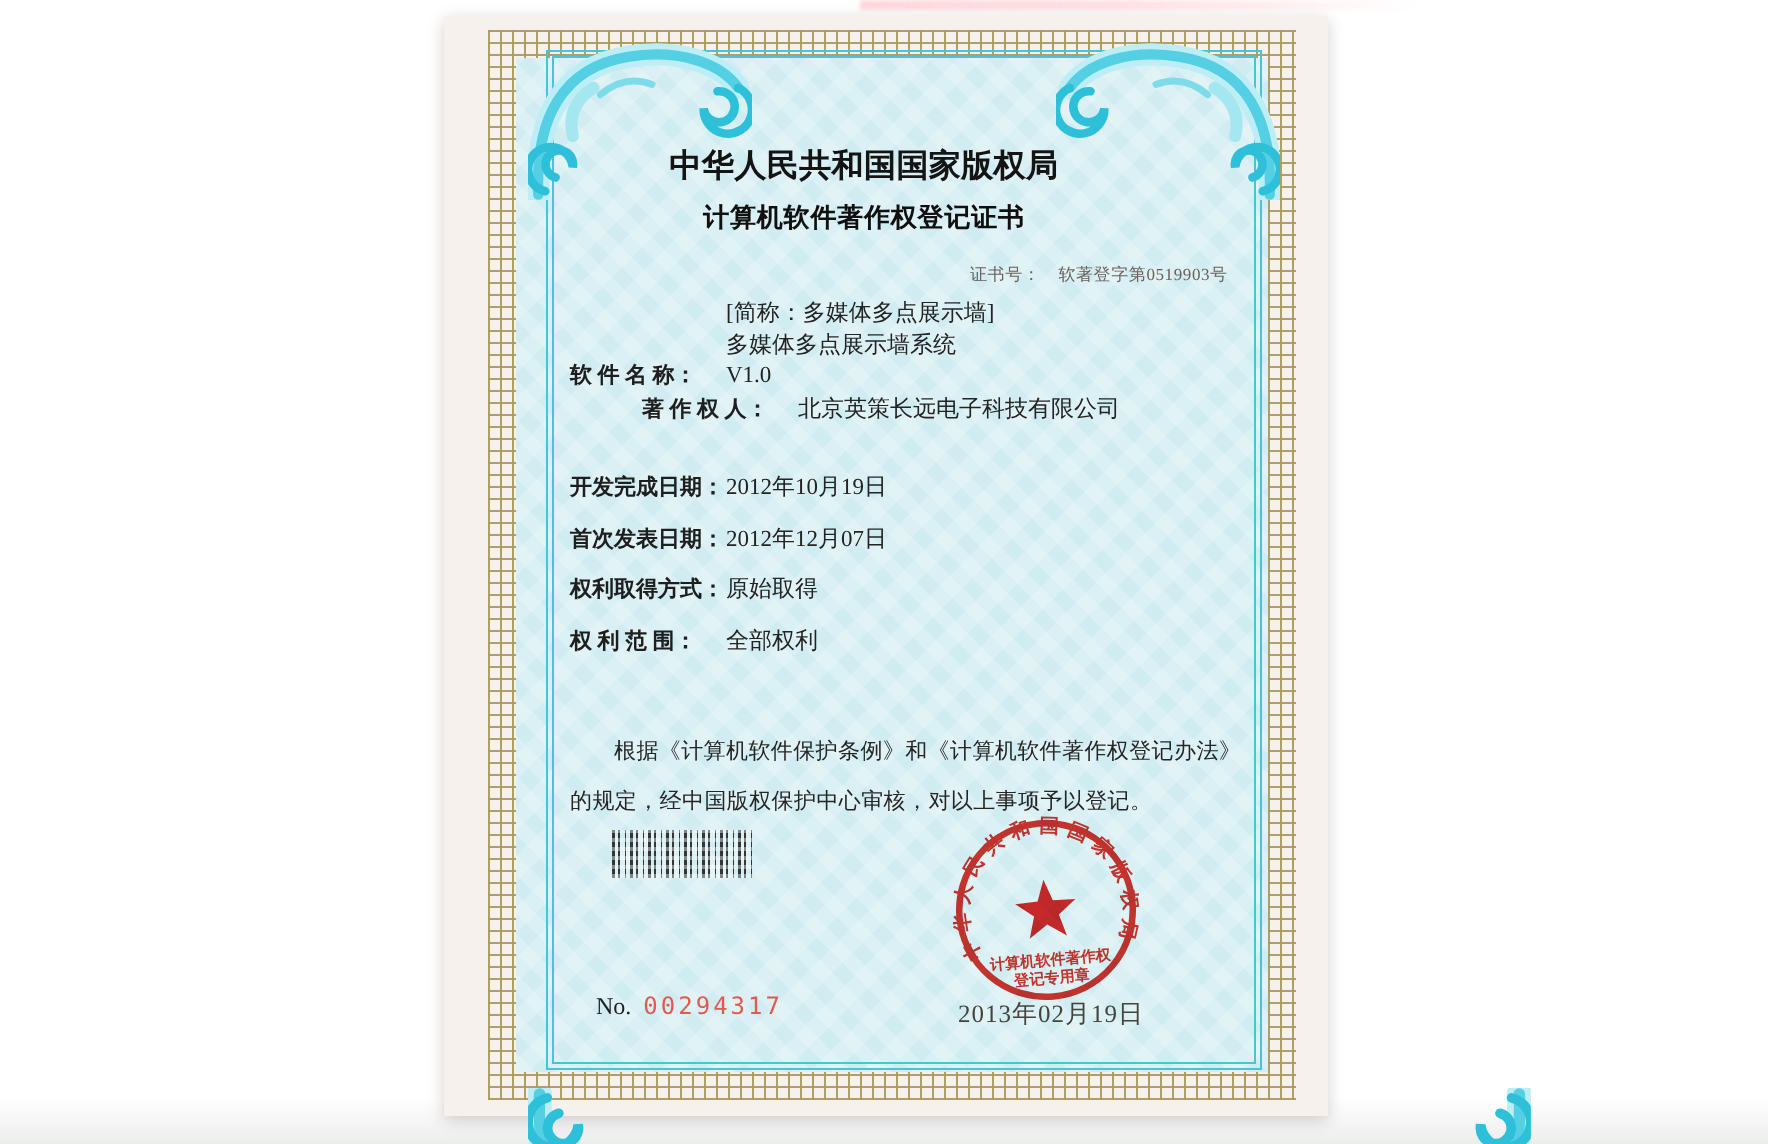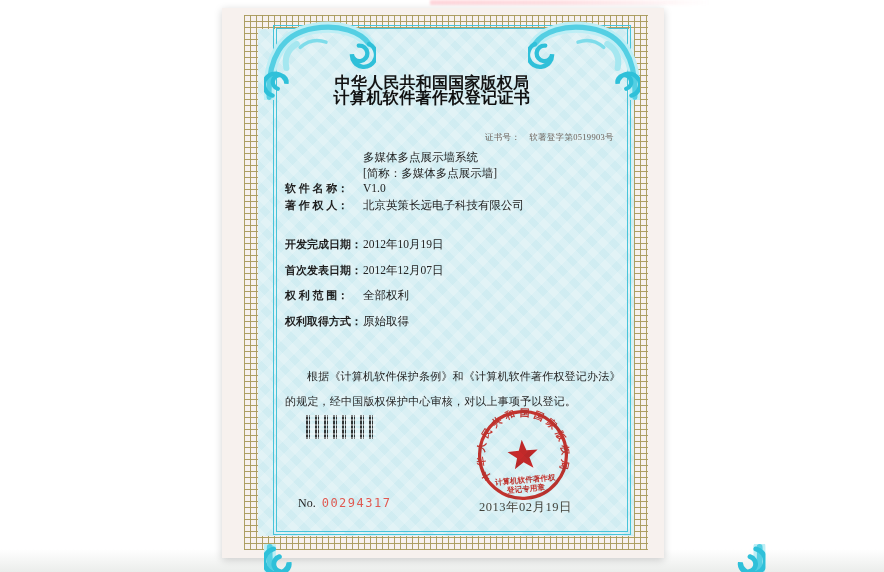--- a/index.html
+++ b/index.html
@@ -44,33 +44,33 @@
   .fl-tl{left:42px;top:10px;}
   .fl-tr{right:24px;top:10px;transform:scaleX(-1);}
   .fl-bl{left:42px;bottom:14px;transform:scaleY(-1) scale(1.12);transform-origin:left bottom;}
   .fl-br{right:24px;bottom:14px;transform:scale(-1,-1) scale(1.12);transform-origin:right bottom;}
   
   .title{
     position:absolute;top:65px;left:40px;right:62px;text-align:center;
     font-size:16px;font-weight:bold;letter-spacing:0.2px;color:#141414;
   }
   .subtitle{
-    position:absolute;top:80px;left:40px;right:62px;text-align:center;
-    font-size:16px;font-weight:900;letter-spacing:0.4px;color:#101010;
+    position:absolute;top:92px;left:40px;right:62px;text-align:center;
+    font-size:13px;font-weight:900;letter-spacing:0.4px;color:#101010;
   }
   .cert-no{
     position:absolute;top:124px;left:263px;font-size:8.5px;color:#6b6059;
     display:flex;gap:9px;letter-spacing:0.3px;
   }
   .fields{position:absolute;left:63px;right:36px;color:#232323;}
   .g1{top:142px;}
   .g2{top:230px;}
   .row{display:flex;align-items:flex-end;}
   .g1 .row{line-height:15.5px;font-size:11.5px;}
-  .g1 .row + .row{margin-top:1px;}
+  .g1 .row + .row{margin-top:1px;margin-left:36px;}
   .g2 .row{line-height:12px;font-size:11.5px;margin-bottom:13.5px;}
   .lbl{flex:0 0 78px;font-weight:bold;white-space:nowrap;color:#1e1e1e;font-size:11px;}
   .valblock .val{display:block;}
   .statement{
     position:absolute;top:356px;left:63px;width:336px;
     font-size:11px;line-height:25px;text-indent:2em;color:#252525;letter-spacing:0.2px;
   }
   
   .barcode{
     position:absolute;top:407px;left:84px;width:70px;height:24px;opacity:.88;
@@ -156,47 +156,47 @@
     <div class="subtitle">计算机软件著作权登记证书</div>
     <div class="cert-no">
       <span>证书号：</span>
       <span>软著登字第0519903号</span>
     </div>
 
     <div class="fields g1">
       <div class="row">
         <span class="lbl">软 件 名 称：</span>
         <span class="valblock">
+          <span class="val">[简称：多媒体多点展示墙]</span>
           <span class="val">多媒体多点展示墙系统</span>
-          <span class="val">[简称：多媒体多点展示墙]</span>
           <span class="val">V1.0</span>
         </span>
       </div>
       <div class="row">
         <span class="lbl">著 作 权 人：</span>
         <span class="val">北京英策长远电子科技有限公司</span>
       </div>
     </div>
 
     <div class="fields g2">
       <div class="row">
         <span class="lbl">开发完成日期：</span>
         <span class="val">2012年10月19日</span>
       </div>
       <div class="row">
         <span class="lbl">首次发表日期：</span>
         <span class="val">2012年12月07日</span>
       </div>
       <div class="row">
+        <span class="lbl">权利取得方式：</span>
+        <span class="val">原始取得</span>
+      </div>
+      <div class="row">
         <span class="lbl">权 利 范 围：</span>
         <span class="val">全部权利</span>
-      </div>
-      <div class="row">
-        <span class="lbl">权利取得方式：</span>
-        <span class="val">原始取得</span>
       </div>
     </div>
 
     <div class="statement">根据《计算机软件保护条例》和《计算机软件著作权登记办法》的规定，经中国版权保护中心审核，对以上事项予以登记。</div>
 
     <div class="barcode"></div>
 
     <div class="serial">
       <span>No.</span><span class="num">00294317</span>
     </div>

